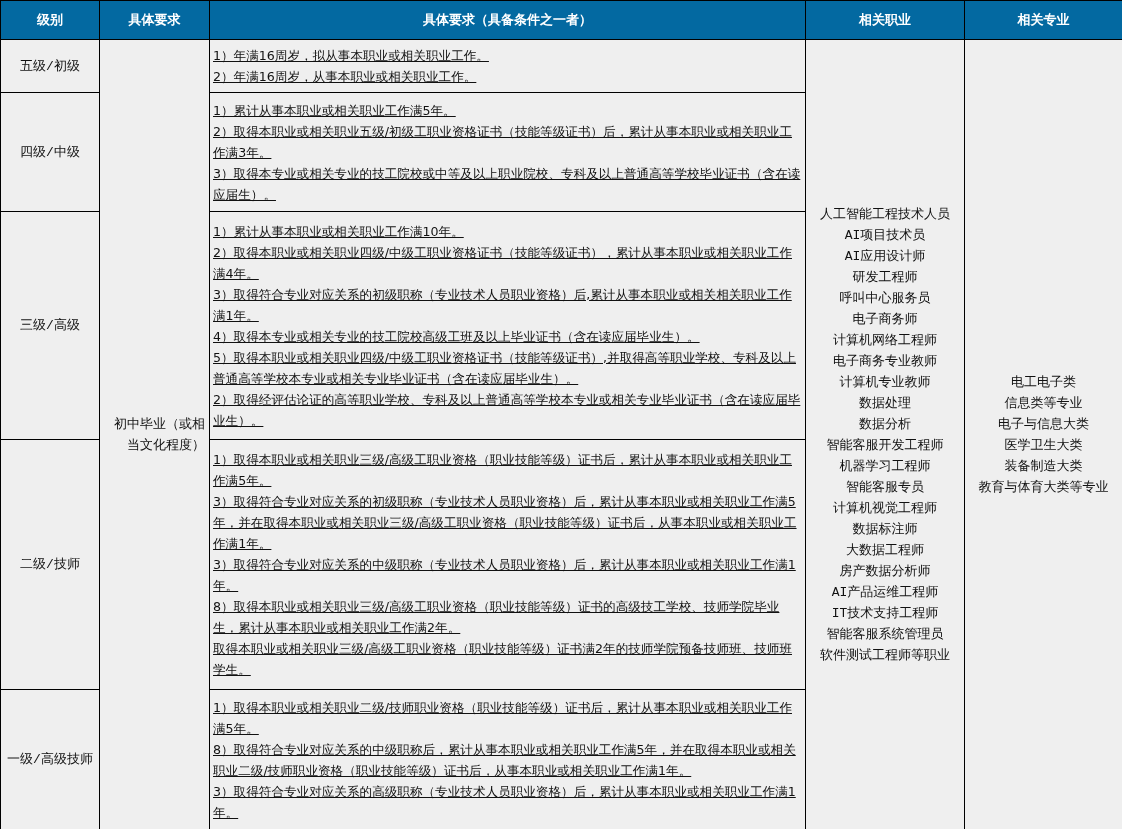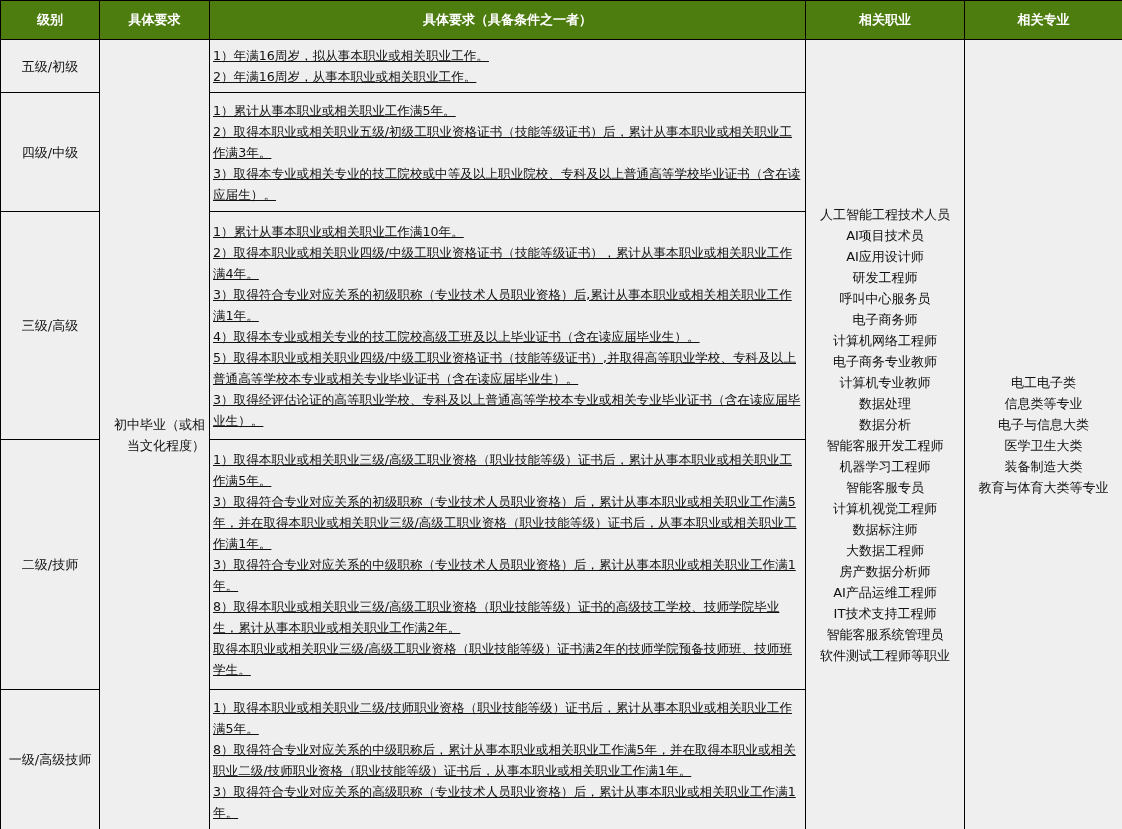--- a/index.html
+++ b/index.html
@@ -6,33 +6,34 @@
     html, body { width: 1122px; height: 829px; background: #efefef; overflow: hidden; }
     body { font-family: "DejaVu Sans", "Liberation Sans", sans-serif; color: #111; }
     table {
       border-collapse: collapse;
       table-layout: fixed;
       width: 1122px;
       height: 829px;
     }
     th, td { border: 1.5px solid #000; }
     thead th {
-      background: #4d7c0f;
+      background: #0369a1;
       color: #ffffff;
       font-weight: bold;
       font-size: 13px;
       height: 39px;
       text-align: center;
       vertical-align: middle;
     }
     td { background: #efefef; font-size: 13px; }
     td.level, td.edu, td.jobs, td.majors {
       text-align: center;
       vertical-align: middle;
       line-height: 21px;
+      font-family: Liberation Mono, monospace;
     }
     td.edu { text-align: right; padding: 0 4px; }
     td.req {
       text-align: left;
       vertical-align: middle;
       padding: 0 3px 0 3px;
       line-height: 21px;
       font-size: 12.6px;
     }
     td.req .line { display: block; text-decoration: underline; }
@@ -112,21 +113,21 @@
       </td>
     </tr>
     <tr style="height:228px">
       <td class="level">三级/高级</td>
       <td class="req">
         <span class="line">1）累计从事本职业或相关职业工作满10年。</span>
         <span class="line">2）取得本职业或相关职业四级/中级工职业资格证书（技能等级证书），累计从事本职业或相关职业工作满4年。</span>
         <span class="line">3）取得符合专业对应关系的初级职称（专业技术人员职业资格）后,累计从事本职业或相关相关职业工作满1年。</span>
         <span class="line">4）取得本专业或相关专业的技工院校高级工班及以上毕业证书（含在读应届毕业生）。</span>
         <span class="line">5）取得本职业或相关职业四级/中级工职业资格证书（技能等级证书）,并取得高等职业学校、专科及以上普通高等学校本专业或相关专业毕业证书（含在读应届毕业生）。</span>
-        <span class="line">3）取得经评估论证的高等职业学校、专科及以上普通高等学校本专业或相关专业毕业证书（含在读应届毕业生）。</span>
+        <span class="line">2）取得经评估论证的高等职业学校、专科及以上普通高等学校本专业或相关专业毕业证书（含在读应届毕业生）。</span>
       </td>
     </tr>
     <tr style="height:250px">
       <td class="level">二级/技师</td>
       <td class="req">
         <span class="line">1）取得本职业或相关职业三级/高级工职业资格（职业技能等级）证书后，累计从事本职业或相关职业工作满5年。</span>
         <span class="line">3）取得符合专业对应关系的初级职称（专业技术人员职业资格）后，累计从事本职业或相关职业工作满5年，并在取得本职业或相关职业三级/高级工职业资格（职业技能等级）证书后，从事本职业或相关职业工作满1年。</span>
         <span class="line">3）取得符合专业对应关系的中级职称（专业技术人员职业资格）后，累计从事本职业或相关职业工作满1年。</span>
         <span class="line">8）取得本职业或相关职业三级/高级工职业资格（职业技能等级）证书的高级技工学校、技师学院毕业生，累计从事本职业或相关职业工作满2年。</span>
         <span class="line">取得本职业或相关职业三级/高级工职业资格（职业技能等级）证书满2年的技师学院预备技师班、技师班学生。</span>

